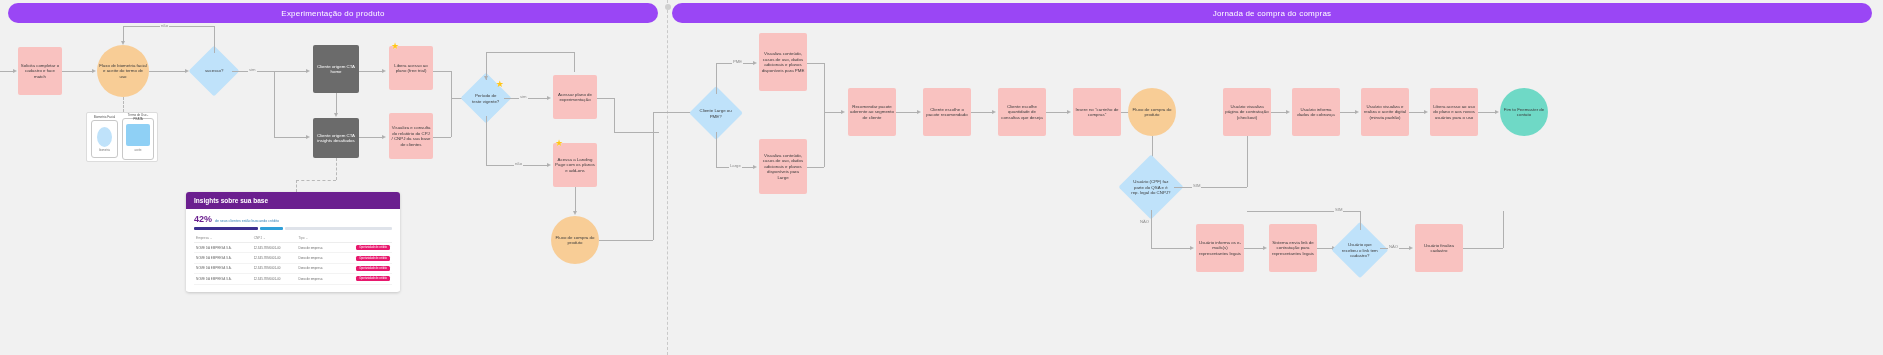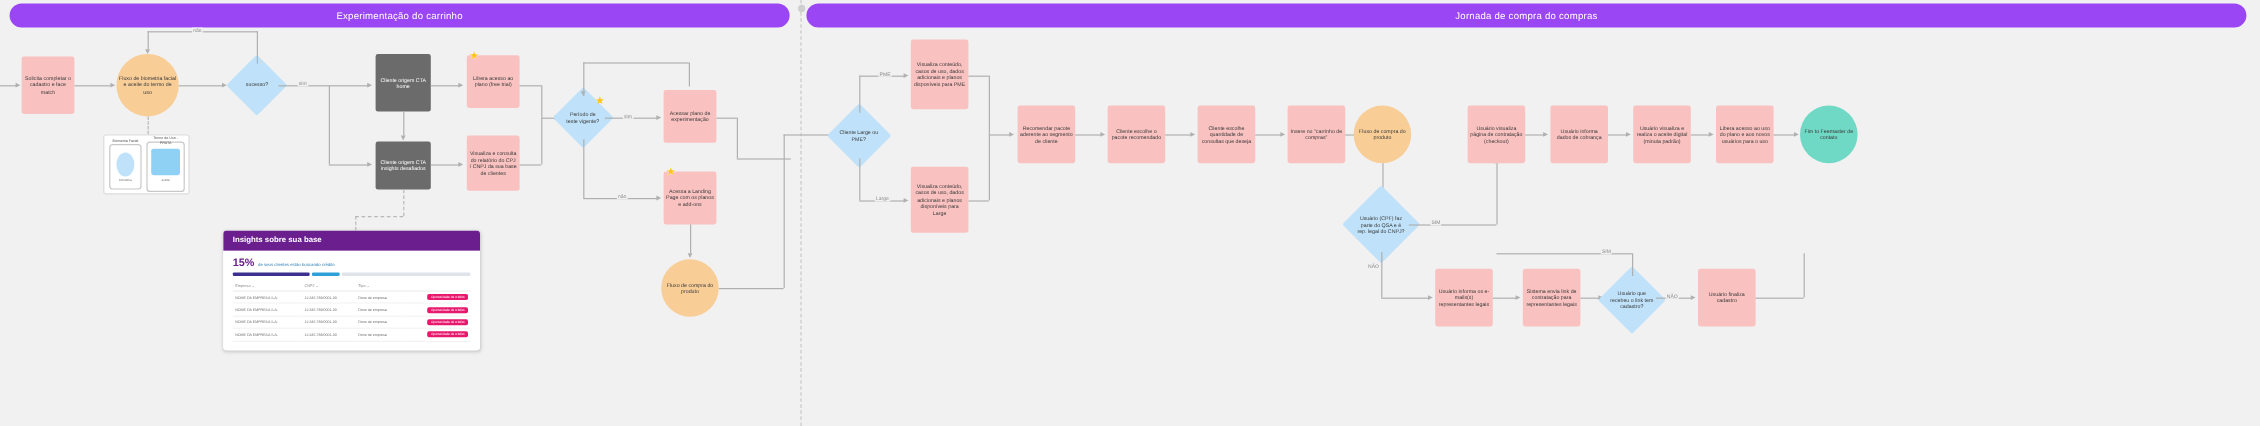--- a/index.html
+++ b/index.html
@@ -75,21 +75,21 @@
   .tag{background:#e8186d;color:#fff;border-radius:1.5px;font-size:2.6px;
        padding:1px 3px;display:inline-block;}
   .tdr{text-align:right;}
 </style>
 </head>
 <body>
 
 <div id="canvas">
 
   <div class="banner" style="left:8px;top:3px;width:650px;">
-    <span>Experimentação do carrinho</span>
+    <span>Experimentação do produto</span>
   </div>
   <div class="banner" style="left:672px;top:3px;width:1200px;">
     <span>Jornada de compra do compras</span>
   </div>
 
   <div class="divider" style="left:667px;">
     <div class="dot"></div>
   </div>
 
   <div class="edge h" style="left:0;top:71px;width:14px;"></div>
@@ -237,21 +237,21 @@
   <div class="edge vdash" style="left:336px;top:158px;height:22px;"></div>
   <div class="edge dash" style="left:296px;top:180px;width:40px;"></div>
   <div class="edge vdash" style="left:296px;top:180px;height:12px;"></div>
 
   <div id="insights" style="left:186px;top:192px;width:214px;height:100px;">
     <div class="ihead">
       <span>Insights sobre sua base</span>
     </div>
     <div class="ibody">
       <div class="pctline">
-        <span class="pct">15%</span>
+        <span class="pct">42%</span>
         <span class="pcttxt">de seus clientes estão buscando crédito</span>
       </div>
       <div class="bars">
         <div class="bar b1"></div>
         <div class="bar b2"></div>
         <div class="bar b3"></div>
       </div>
       <table class="itable">
         <thead>
           <tr>

